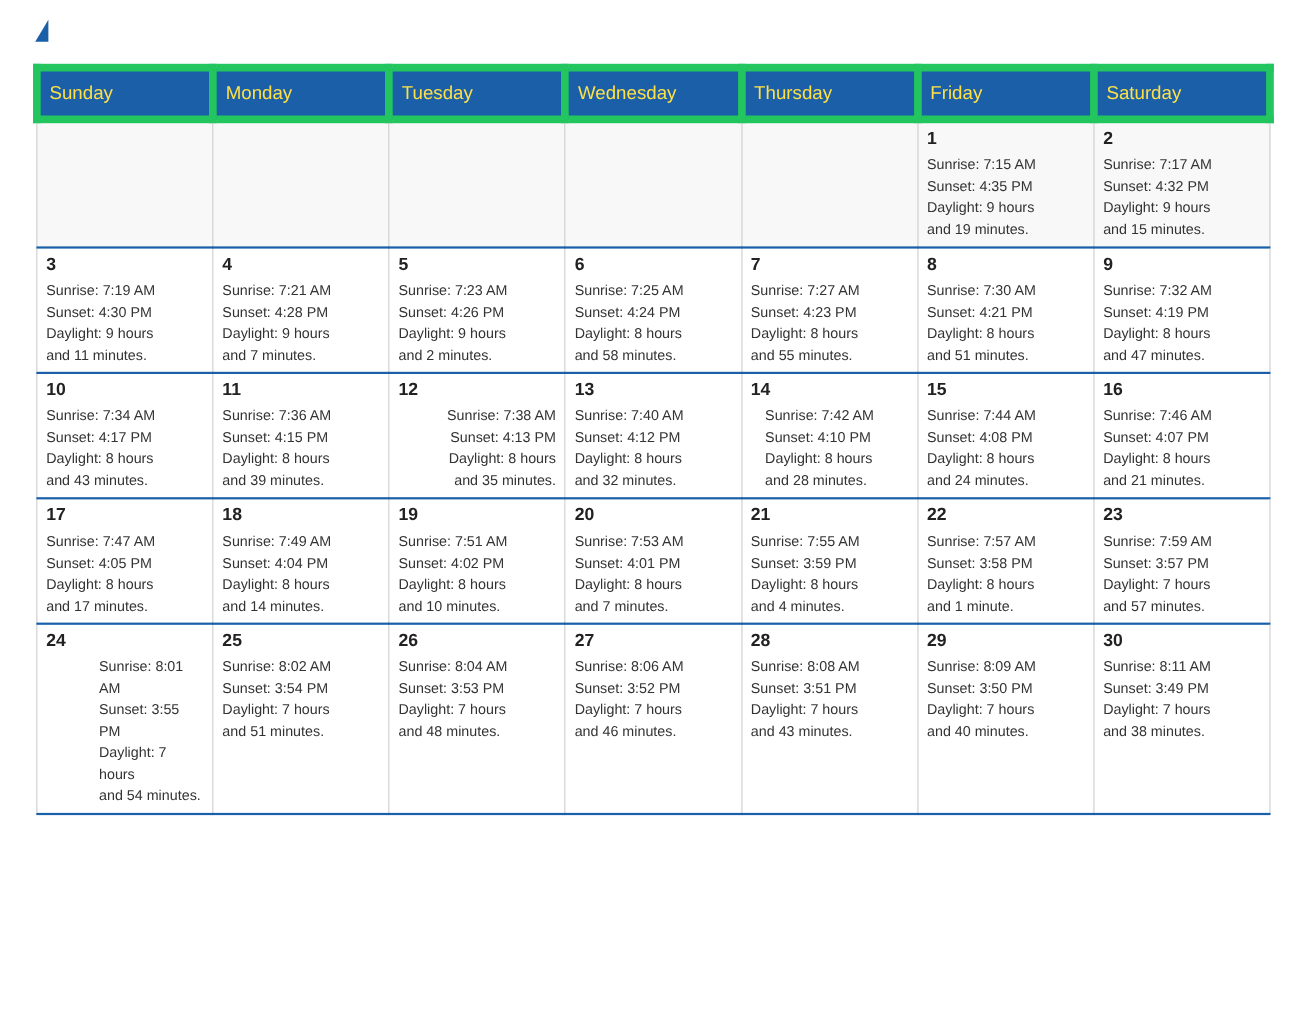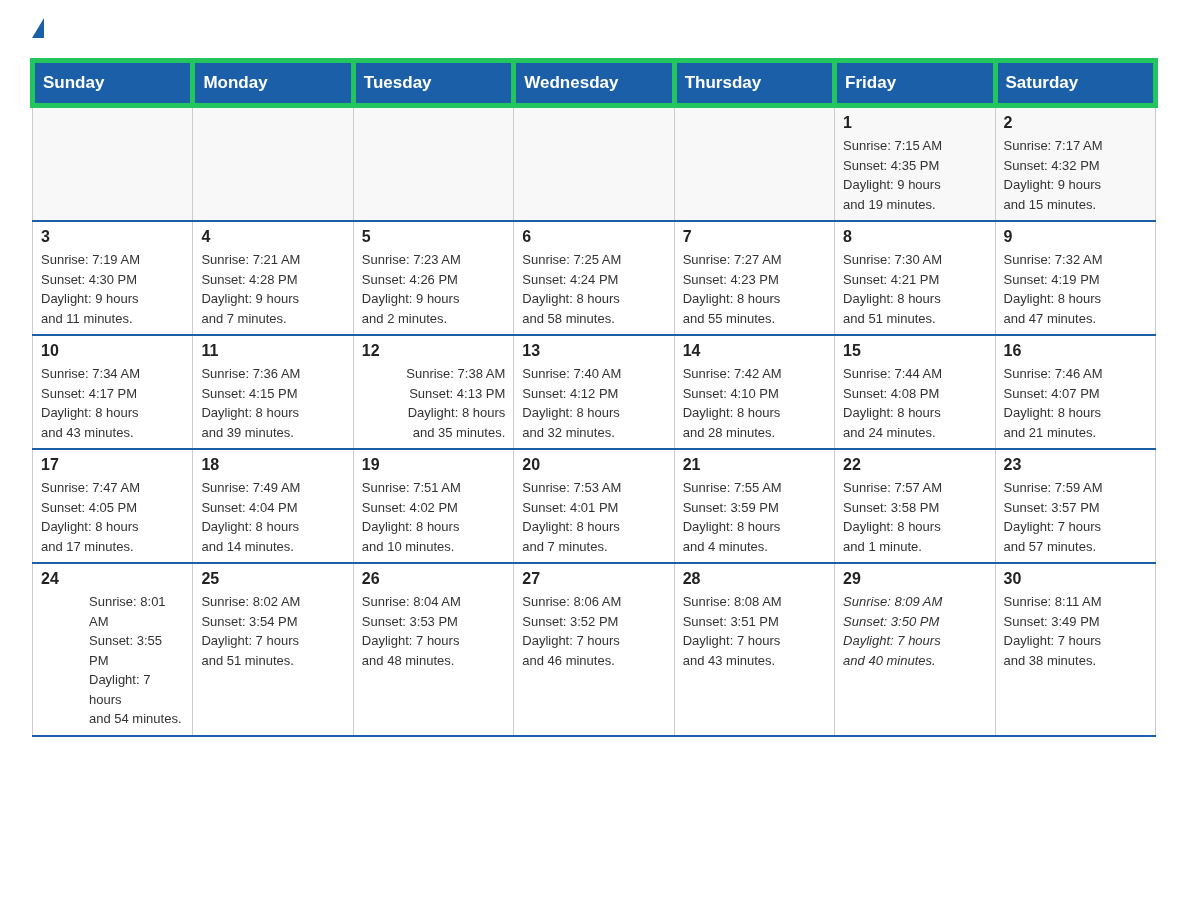--- a/index.html
+++ b/index.html
@@ -57,26 +57,26 @@
       color: #555;
       margin-top: 4px;
     }
     .calendar {
       width: 100%;
       border-collapse: collapse;
       border: 1px solid #aaa;
     }
     .calendar th {
       background-color: #1a5fa8;
-      color: #ffffff;
+      color: #fde047;
       padding: 10px 8px;
       font-size: 17px;
-      font-weight: bold;
+      font-weight: normal;
       text-align: left;
-      border: 5px solid #22c55e;
+      border: 7px solid #22c55e;
     }
     .calendar td {
       vertical-align: top;
       padding: 6px 8px;
       border: 1px solid #ccc;
       width: 14.28%;
       min-height: 110px;
       font-size: 13px;
       color: #333;
       background: #fff;
@@ -228,21 +228,21 @@
         </td>
         <td>
           <div class="day-number">13</div>
           <div class="day-info" style="white-space: pre-line;">Sunrise: 7:40 AM
 Sunset: 4:12 PM
 Daylight: 8 hours
 and 32 minutes.</div>
         </td>
         <td>
           <div class="day-number">14</div>
-          <div class="day-info" style="white-space: pre-line;">Sunrise: 7:42 AM
+          <div class="day-info" style="white-space: pre-line; margin-left: 13px;">Sunrise: 7:42 AM
 Sunset: 4:10 PM
 Daylight: 8 hours
 and 28 minutes.</div>
         </td>
         <td>
           <div class="day-number">15</div>
           <div class="day-info" style="white-space: pre-line;">Sunrise: 7:44 AM
 Sunset: 4:08 PM
 Daylight: 8 hours
 and 24 minutes.</div>
@@ -337,21 +337,21 @@
         </td>
         <td>
           <div class="day-number">28</div>
           <div class="day-info" style="white-space: pre-line;">Sunrise: 8:08 AM
 Sunset: 3:51 PM
 Daylight: 7 hours
 and 43 minutes.</div>
         </td>
         <td>
           <div class="day-number">29</div>
-          <div class="day-info" style="white-space: pre-line; font-style: italic;">Sunrise: 8:09 AM
+          <div class="day-info" style="white-space: pre-line;">Sunrise: 8:09 AM
 Sunset: 3:50 PM
 Daylight: 7 hours
 and 40 minutes.</div>
         </td>
         <td>
           <div class="day-number">30</div>
           <div class="day-info" style="white-space: pre-line;">Sunrise: 8:11 AM
 Sunset: 3:49 PM
 Daylight: 7 hours
 and 38 minutes.</div>

